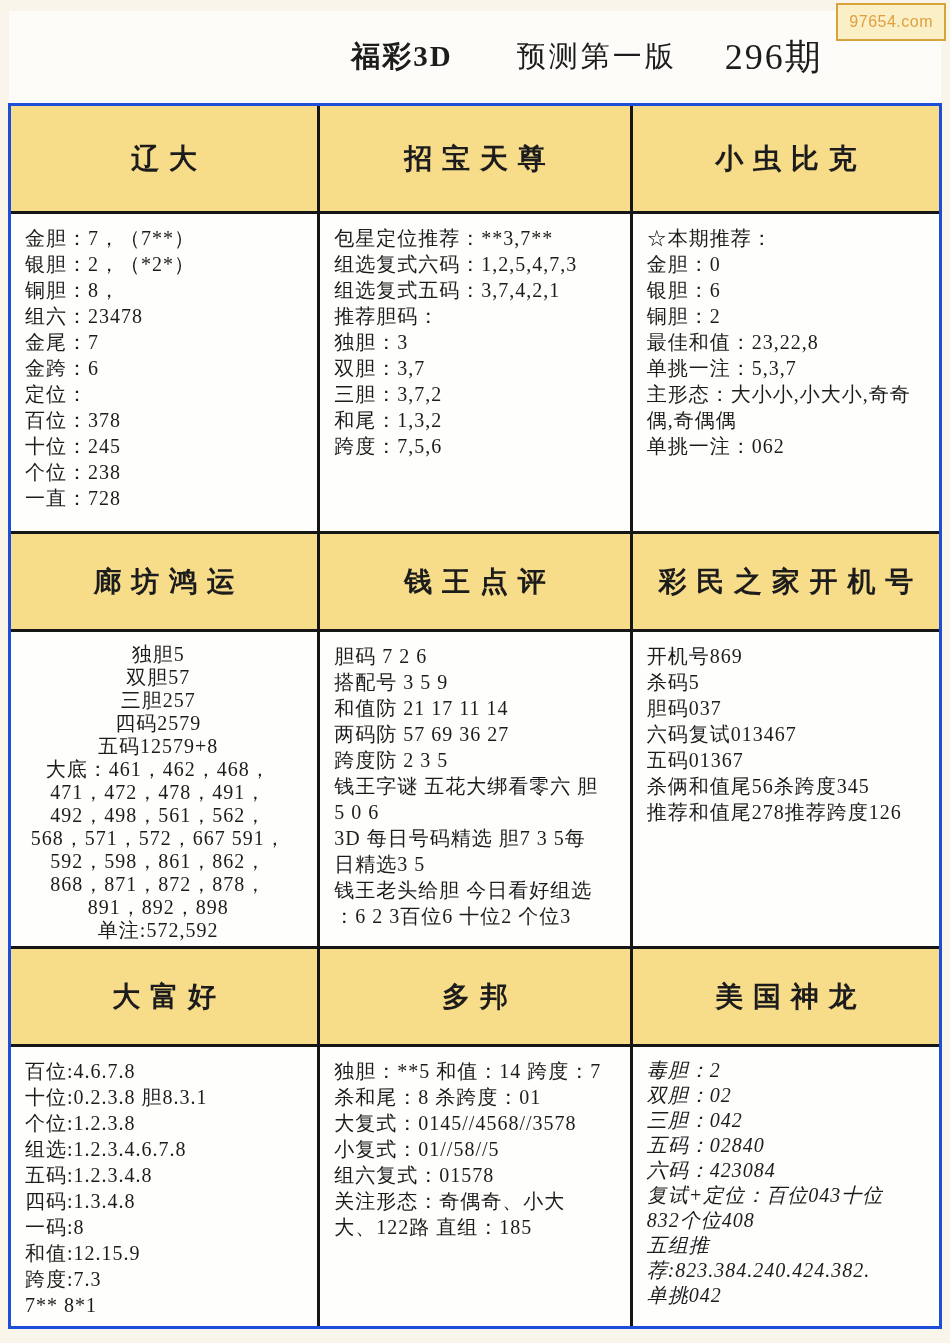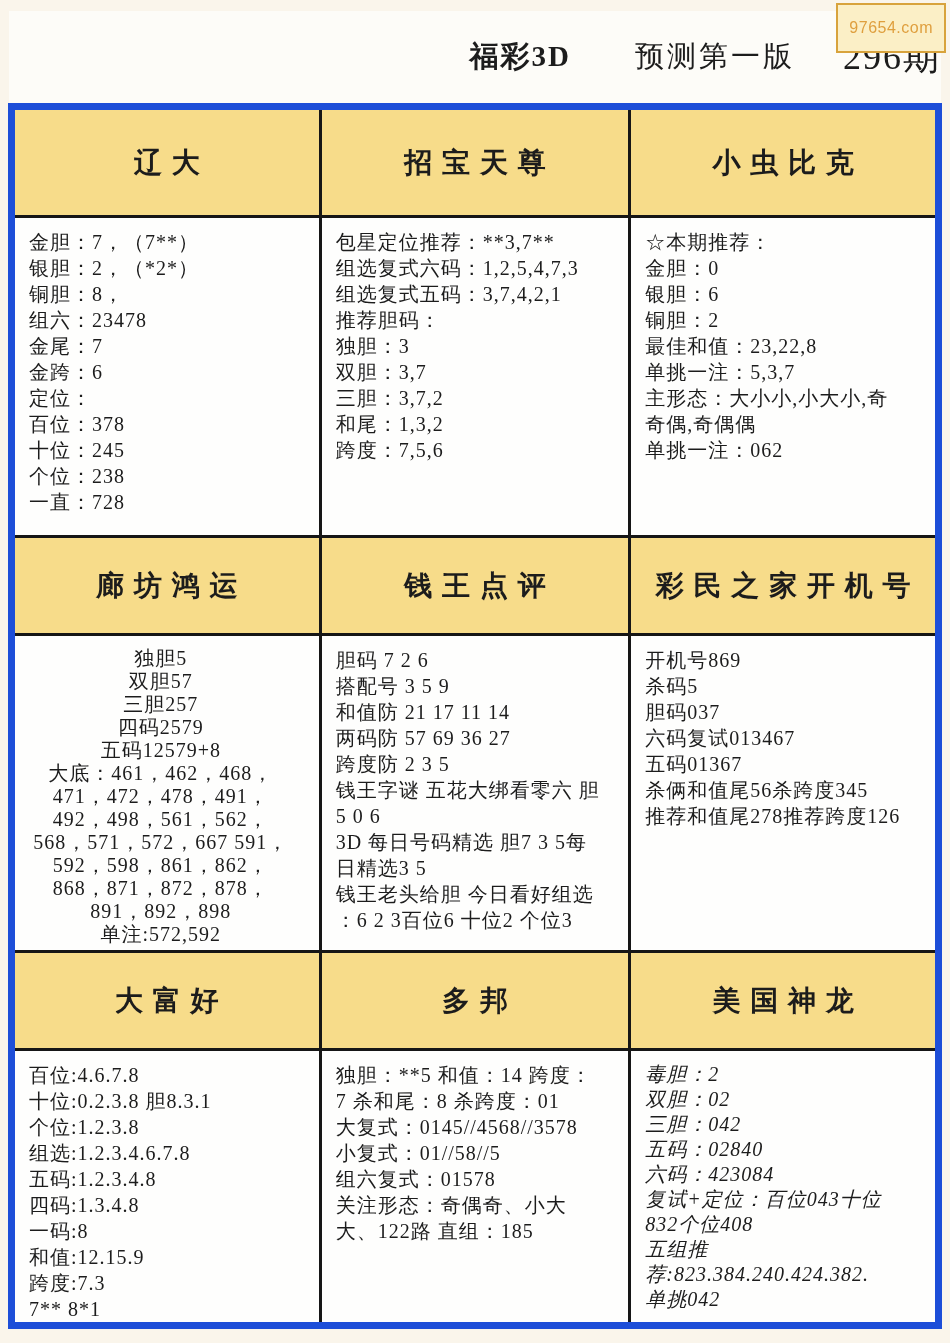--- a/index.html
+++ b/index.html
@@ -6,33 +6,33 @@
   body{
     width:950px;height:1343px;position:relative;overflow:hidden;
     background:#faf5eb;
     font-family:"Liberation Serif","DejaVu Serif",serif;
     color:#1c1c1c;
   }
   .watermark{
     position:absolute;top:3px;right:4px;z-index:5;
     background:#fbefc6;border:2px solid #d8a33c;color:#df9f3e;
     font-family:"Liberation Sans","DejaVu Sans",sans-serif;
-    font-size:16px;padding:14px 11px;letter-spacing:0.5px;
+    font-size:16px;padding:8px 11px;letter-spacing:0.5px;
   }
   .title-bar{
     position:absolute;left:9px;right:9px;top:11px;height:92px;
     background:#fdfcf8;
-    display:flex;align-items:center;justify-content:flex-end;
+    display:flex;align-items:center;justify-content:center;
   }
   .t1{font-weight:bold;font-size:29px;margin-left:224px;letter-spacing:2px;}
   .t2{font-size:29px;margin-left:64px;letter-spacing:3px;}
   .t3{font-size:36px;margin-left:48px;letter-spacing:2px;font-weight:normal;}
   .board{
     position:absolute;left:8px;right:8px;top:103px;height:1226px;
-    box-sizing:border-box;border:7px solid #1d4ed8;background:#161616;
+    box-sizing:border-box;border:3px solid #1d4ed8;background:#161616;
     display:grid;
     grid-template-columns:1fr 1.01fr 1fr;
     grid-template-rows:105px 317px 95px 314px 95px auto;
     gap:3px;
   }
   .head{
     background:#f7dc8a;
     display:flex;align-items:center;justify-content:center;
     font-weight:bold;font-size:28px;
     letter-spacing:0.35em;text-indent:0.35em;

